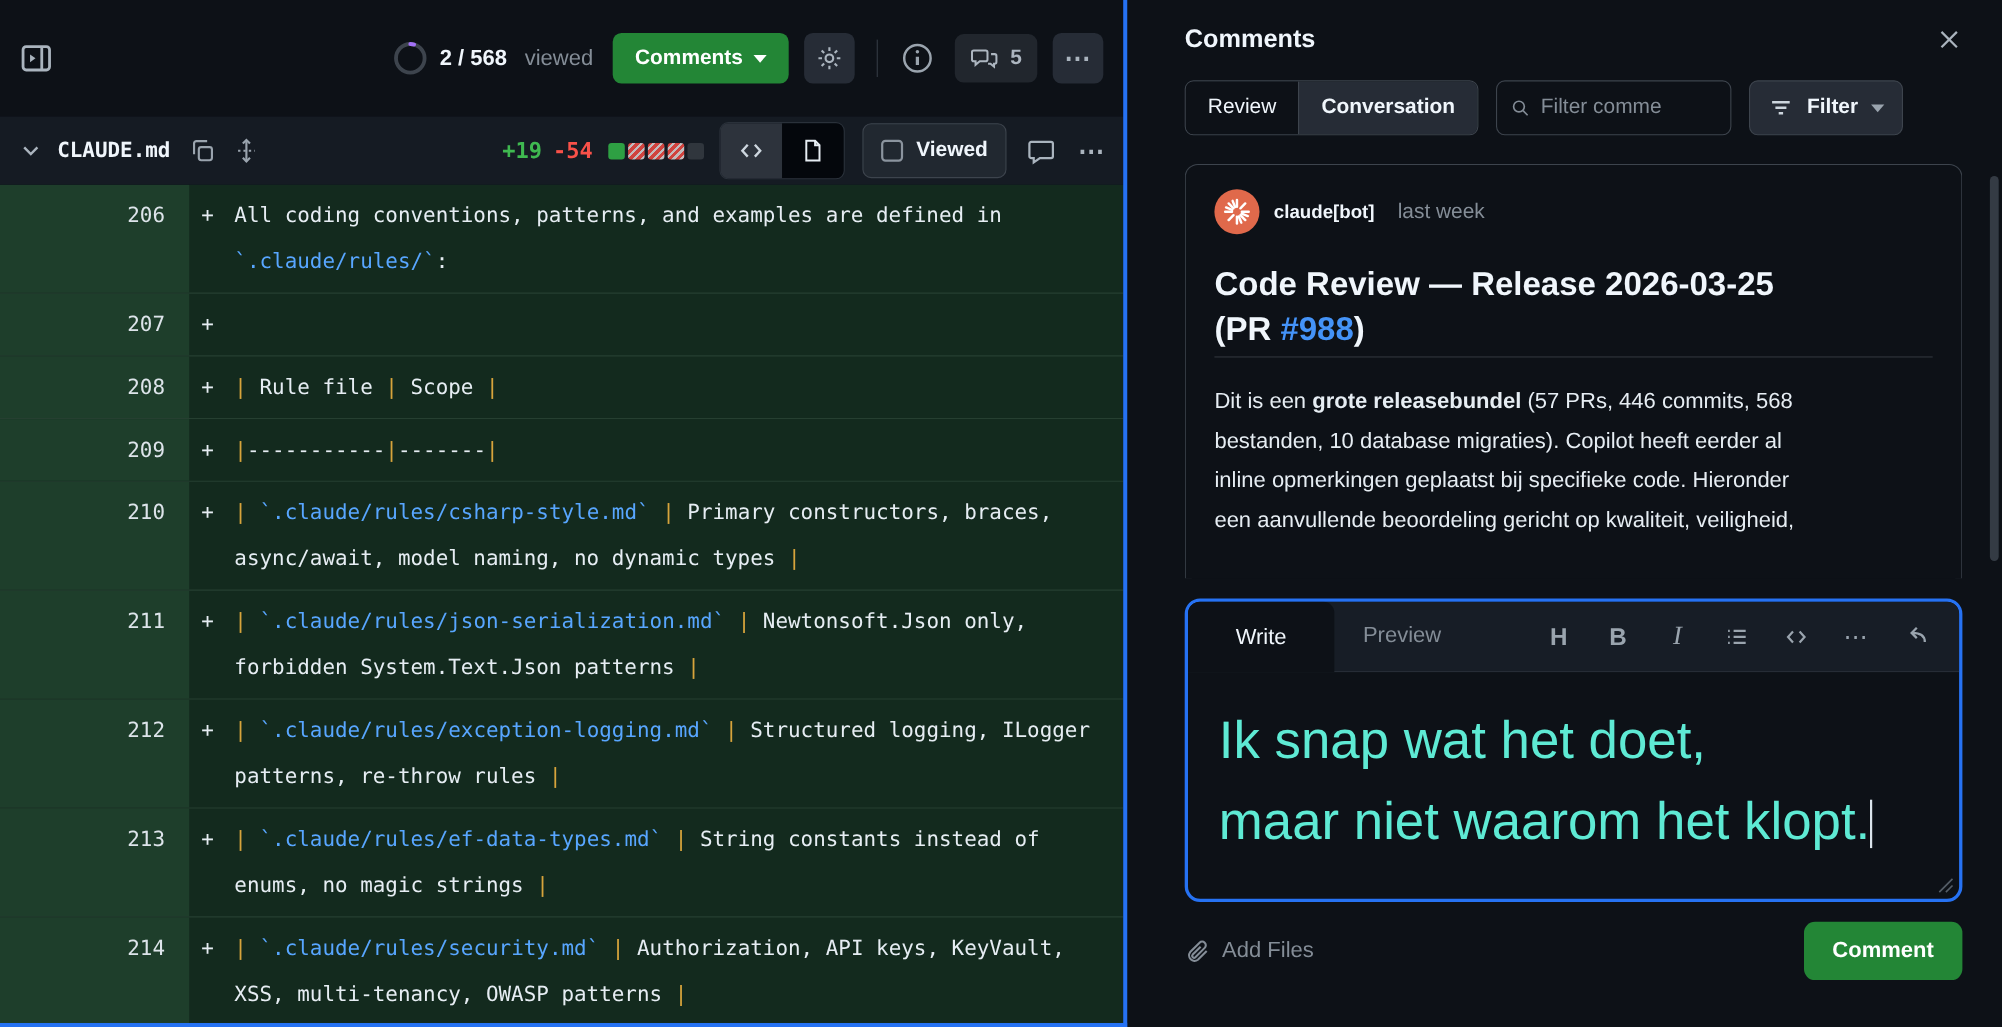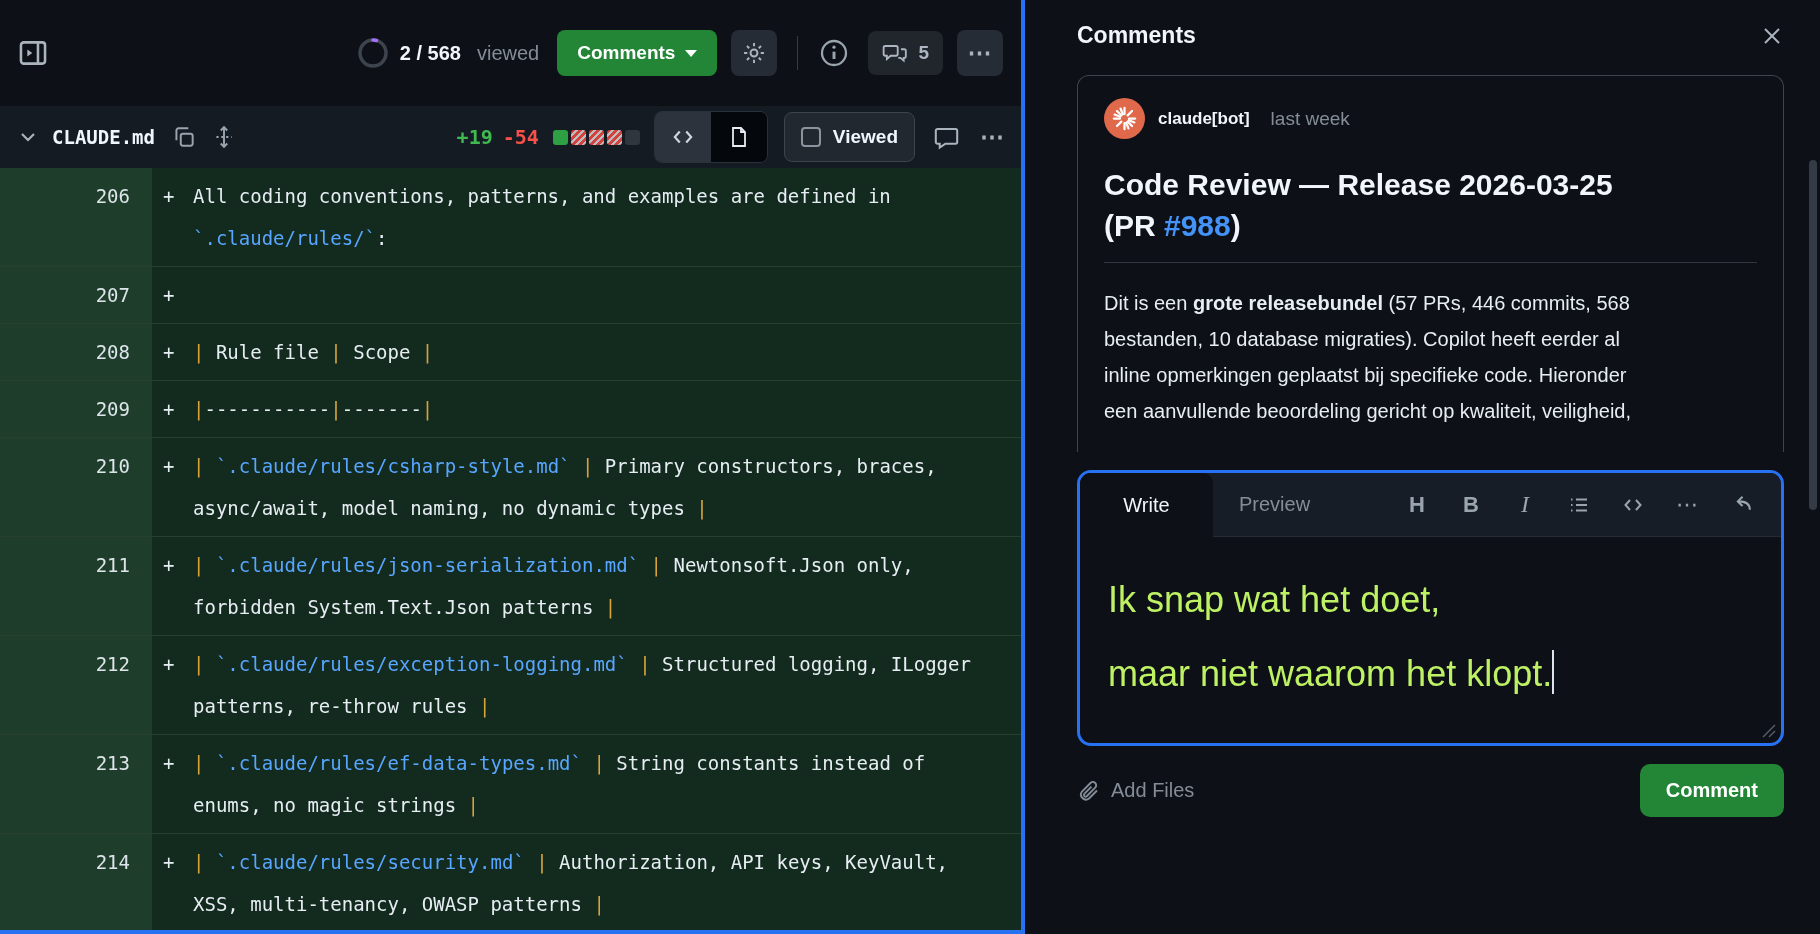--- a/index.html
+++ b/index.html
@@ -41,21 +41,21 @@
   .seg-code { background:#2d333c; }
   .seg-file { background:#04070c; }
   .viewed-btn { height:50px; padding:0 16px; border:1px solid #3d444d; border-radius:8px; background:#212830;
     display:flex; align-items:center; gap:12px; font-size:19px; font-weight:bold; color:#f0f6fc; margin-right:18px; cursor:pointer; }
   .checkbox { width:20px; height:20px; border:2px solid #8b949e; border-radius:4px; background:transparent; }
 
   
   .diff-body { flex:1; overflow:hidden; font-family:"DejaVu Sans Mono", monospace; font-size:19px; background:#132a1e; }
   .diff-line { display:flex; border-top:1px solid rgba(205,255,225,0.10); }
   .diff-line:first-child { border-top:none; }
-  .d-gutter { width:152px; flex:none; background:#1e3e2b; color:#dde4ea; text-align:right; padding:7px 22px 7px 0; line-height:42px; }
+  .d-gutter { width:172px; flex:none; background:#1e3e2b; color:#dde4ea; text-align:right; padding:7px 22px 7px 0; line-height:42px; }
   .d-marker { width:41px; flex:none; color:#e6edf3; padding:7px 0 7px 11px; line-height:42px; }
   .d-text { width:782px; flex:none; white-space:pre-wrap; word-break:normal; overflow-wrap:normal; padding:7px 0; line-height:42px; color:#e6edf3; }
   .seg-path { color:#58a6ff; }
   .seg-pipe { color:#d7a43c; }
   .seg-code-t { color:#e6edf3; }
 
   
   .right-panel { position:absolute; left:1025px; top:0; width:795px; height:934px; background:#0d1117; padding:0 36px 0 52px; }
   .rp-header { display:flex; align-items:center; justify-content:space-between; padding-top:22px; }
   .rp-title { font-size:23px; font-weight:bold; color:#f0f6fc; }
@@ -74,36 +74,36 @@
     display:flex; align-items:center; gap:12px; font-size:19px; font-weight:bold; color:#f0f6fc; cursor:pointer; }
   .filter-btn .caret { color:#9aa4ae; }
 
   .comment-card { margin-top:26px; border:1px solid #3d444d; border-bottom:none; border-radius:12px 12px 0 0;
     height:377px; overflow:hidden; padding:22px 26px; background:#0d1117; }
   .c-head { display:flex; align-items:center; gap:13px; }
   .avatar { width:41px; height:41px; border-radius:50%; background:#e0694b; display:flex; align-items:center; justify-content:center; flex:none; }
   .c-author { font-size:17px; font-weight:bold; color:#f0f6fc; }
   .c-time { font-size:19px; color:#848d97; margin-left:8px; }
   .c-heading { margin-top:26px; font-size:30px; font-weight:bold; line-height:1.35; color:#f0f6fc;
-    border-bottom:1px solid #30363d; padding-bottom:16px; }
+    border-bottom:1px solid #30363d; padding-bottom:4px; }
   .c-heading a { color:#4493f8; text-decoration:none; cursor:pointer; }
   .c-body { margin-top:22px; font-size:20px; line-height:36px; color:#e6edf3; }
   .c-body .b { font-weight:bold; }
 
   .editor { margin-top:18px; border:3px solid #2672f3; border-radius:14px; height:276px; background:#0d1117; overflow:hidden;
     display:flex; flex-direction:column; }
   .ed-tabs { height:64px; background:#171d26; display:flex; align-items:stretch; flex:none; border-bottom:1px solid #262c36; }
   .ed-tab-write { width:133px; background:#0d1117; display:flex; align-items:center; justify-content:center;
     font-size:20px; color:#f0f6fc; border-radius:10px 10px 0 0; margin-bottom:-1px; cursor:pointer; }
   .ed-tab-preview { padding:0 26px; display:flex; align-items:center; font-size:20px; color:#848d97; cursor:pointer; }
   .ed-icons { margin-left:auto; display:flex; align-items:center; gap:14px; padding-right:20px; color:#9aa4ae; }
   .ed-ic { width:40px; height:40px; display:flex; align-items:center; justify-content:center; font-size:22px; cursor:pointer; }
   .ed-ic.bold { font-weight:bold; }
   .ed-ic.italic { font-style:italic; font-family:"Liberation Serif", serif; font-size:24px; }
-  .ed-area { flex:1; position:relative; padding:26px 8px 0 28px; font-size:36px; line-height:74px; color:#bef264; cursor:text; }
+  .ed-area { flex:1; position:relative; padding:26px 8px 0 28px; font-size:48px; line-height:74px; color:#5eead4; cursor:text; }
   .cursor-bar { display:inline-block; width:2px; height:44px; background:#dbe4ec; vertical-align:-8px; }
   .resize-handle { position:absolute; right:5px; bottom:5px; color:#555e68; }
 
   .ed-footer { display:flex; align-items:center; margin-top:18px; }
   .add-files { display:flex; align-items:center; gap:10px; color:#848d97; font-size:20px; cursor:pointer; }
   .comment-btn { margin-left:auto; background:#238636; color:#fff; font-size:20px; font-weight:bold;
     padding:15px 26px; border-radius:10px; cursor:pointer; }
 
   .rp-scrollbar { position:absolute; right:3px; top:160px; width:8px; height:350px; background:#343b44; border-radius:4px; }
 
@@ -275,20 +275,42 @@
   <div class="rp-header">
     <span class="rp-title">Comments</span>
     <span class="close-x">
       <svg width="24" height="24" viewBox="0 0 24 24" fill="none" stroke="#aab4be" stroke-width="2">
         <line x1="5" y1="5" x2="19" y2="19"></line>
           <line x1="19" y1="5" x2="5" y2="19"></line>
       </svg>
     </span>
   </div>
 
+  <div class="rp-controls">
+    <span class="seg-tabs">
+      <span class="seg-tab inactive">Review</span>
+      <span class="seg-tab active">Conversation</span>
+    </span>
+    <span class="search-box">
+      <svg width="22" height="22" viewBox="0 0 24 24" fill="none" stroke="#848d97" stroke-width="2">
+        <circle cx="10.5" cy="10.5" r="6.5"></circle>
+          <line x1="15.5" y1="15.5" x2="21" y2="21"></line>
+      </svg>
+      <input placeholder="Filter comme" style="">
+    </span>
+    <span class="filter-btn">
+      <svg width="24" height="24" viewBox="0 0 24 24" fill="none" stroke="#cdd6de" stroke-width="2.2">
+        <line x1="4" y1="7" x2="20" y2="7"></line>
+          <line x1="7" y1="12" x2="17" y2="12"></line>
+          <line x1="10" y1="17" x2="14" y2="17"></line>
+      </svg>
+      <span>Filter</span>
+      <span class="caret"></span>
+    </span>
+  </div>
 
   <div class="comment-card">
     <div class="c-head">
       <span class="avatar">
         <svg width="27" height="27" viewBox="0 0 24 24" stroke="#fff" stroke-width="2" stroke-linecap="round">
           <g>
             <line x1="12" y1="2.5" x2="12" y2="8"></line>
               <line x1="12" y1="16" x2="12" y2="21.5"></line>
             <line x1="2.5" y1="12" x2="8" y2="12"></line>
               <line x1="16" y1="12" x2="21.5" y2="12"></line>

